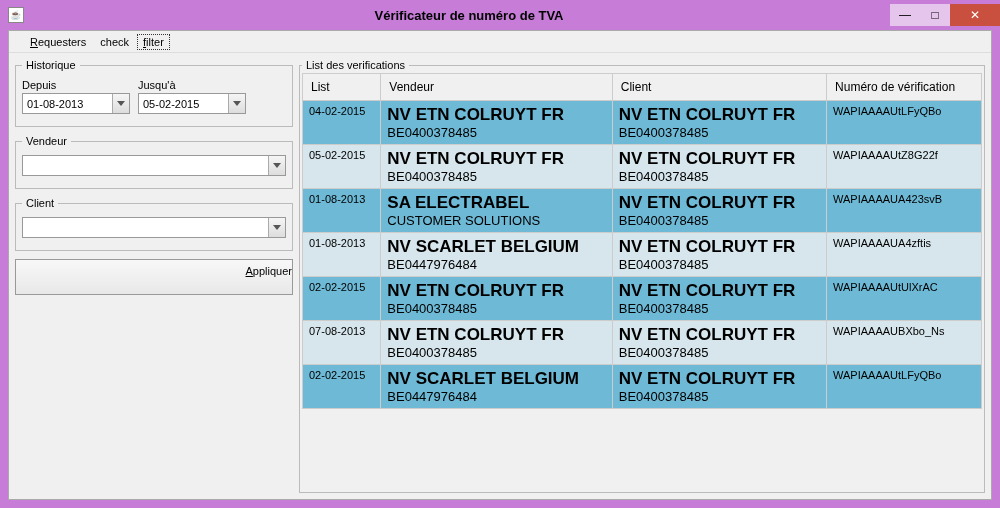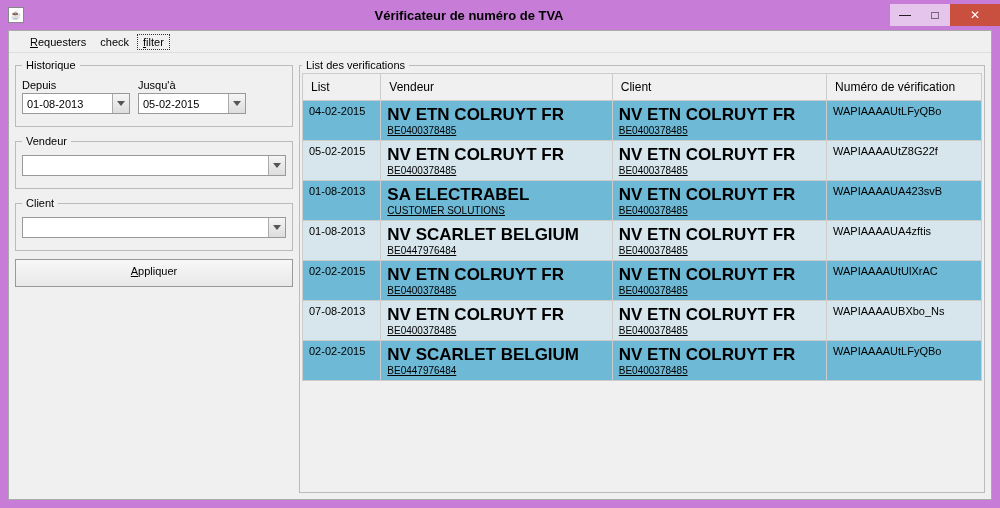--- a/index.html
+++ b/index.html
@@ -19,30 +19,30 @@
 .main { flex: 1; display: flex; padding: 6px; gap: 6px; }
 .left-panel { width: 278px; display: flex; flex-direction: column; gap: 8px; }
 fieldset { border: 1px solid #bbb; padding: 8px 6px 12px 6px; position: relative; }
 legend { padding: 0 4px; font-size: 11px; }
 .date-row { display: flex; gap: 8px; }
 .date-col { display: flex; flex-direction: column; gap: 2px; }
 .combo { display: flex; align-items: center; border: 1px solid #999; background: #fff; height: 21px; width: 108px; }
 .combo-text { flex: 1; padding: 0 4px; font-size: 11px; }
 .combo-btn { width: 17px; height: 100%; background: linear-gradient(#f5f5f5,#ddd); border-left: 1px solid #aaa; display: flex; align-items: center; justify-content: center; }
 .combo-full { width: 100%; }
-.apply-btn { border: 1px solid #999; background: linear-gradient(#f8f8f8,#e8e8e8); height: 28px; text-align: center; line-height: 22px; cursor: default; }
+.apply-btn { border: 1px solid #999; background: linear-gradient(#f8f8f8,#e8e8e8); height: 36px; text-align: right; line-height: 22px; cursor: default; }
 .right-panel { flex: 1; }
 .right-panel fieldset { height: 100%; padding: 2px; }
 .table { width: 100%; border-collapse: collapse; }
 .table th { text-align: left; font-weight: normal; font-size: 12px; padding: 6px 8px; background: #f0f0f0; border: 1px solid #ccc; }
 .table td { padding: 4px 6px; border: 1px solid #ccc; font-size: 11px; vertical-align: top; }
 .row-dark td { background: #6eb9d6; }
 .row-light td { background: #d6e6ec; }
 .cell-line1 { font-weight: bold; font-size: 17px; }
-.cell-line2 { font-size: 10px; text-decoration: underline; }
+.cell-line2 { font-size: 13px; }
 .chevron { width: 0; height: 0; border-left: 4px solid transparent; border-right: 4px solid transparent; border-top: 5px solid #555; }
 .u { text-decoration: underline; }
 </style>
 </head>
 <body>
 
 <div class="window">
   <div class="titlebar">
     <div class="java-icon">☕</div>
     <div class="title">Vérificateur de numéro de TVA</div>

